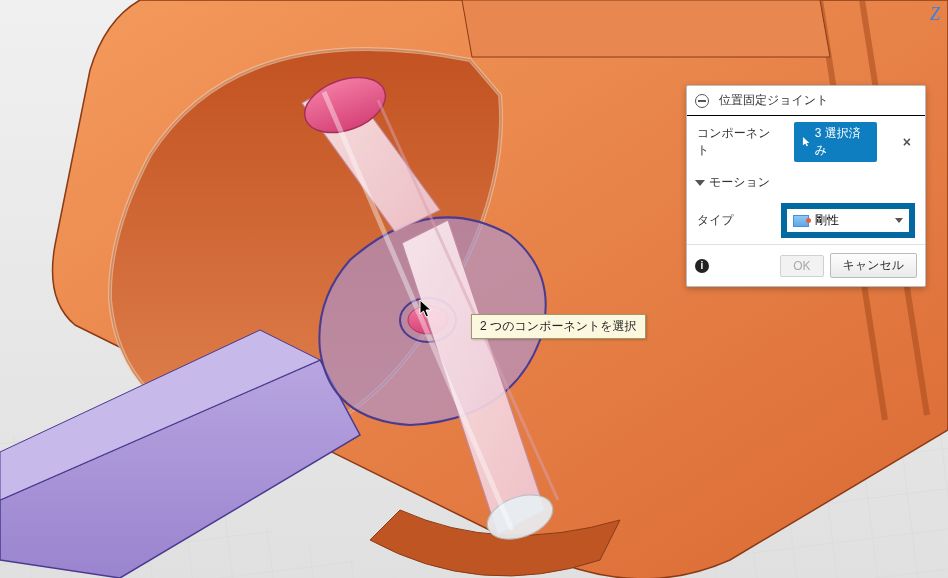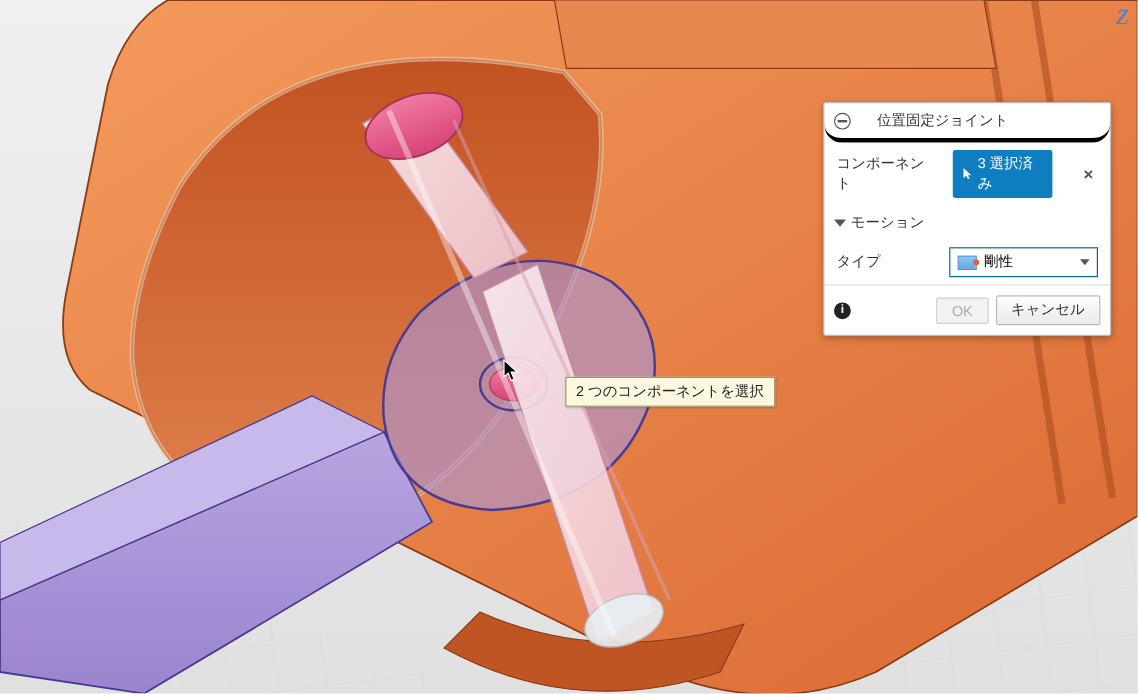--- a/index.html
+++ b/index.html
@@ -35,24 +35,23 @@
     right: 22px;
     width: 238px;
     background: #fff;
     border: 1px solid #bcbcbc;
     box-shadow: 0 2px 6px rgba(0,0,0,.25);
     border-radius: 2px;
   }
   .dlg-header {
     display: flex;
     align-items: center;
-    gap: 22px;
+    gap: 10px;
     padding: 6px 8px;
-    border-bottom: 4px solid #000000;
-    border-radius: 15px;
+    border-bottom: 1px solid #000000;
   }
   .dlg-header .collapse-icon {
     width: 12px; height: 12px;
     border: 1px solid #555;
     border-radius: 50%;
     position: relative;
   }
   .dlg-header .collapse-icon::after {
     content: "";
     position: absolute;
@@ -106,21 +105,21 @@
     width: 0; height: 0;
     border-left: 5px solid transparent;
     border-right: 5px solid transparent;
     border-top: 6px solid #555;
   }
   .type-select {
     flex: 1;
     display: flex;
     align-items: center;
     gap: 6px;
-    border: 1px solid #0369a1;
+    border: 6px solid #0369a1;
     padding: 3px 6px;
     background: #fff;
     position: relative;
     min-width: 110px;
   }
   .type-select .rigid-icon {
     width: 14px; height: 10px;
     background: linear-gradient(#8ec8f6,#5fa8e6);
     border: 1px solid #4a90d9;
     position: relative;

